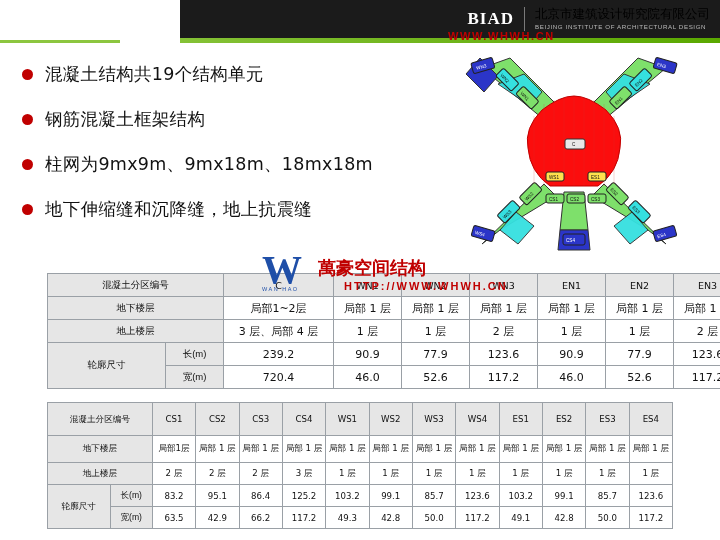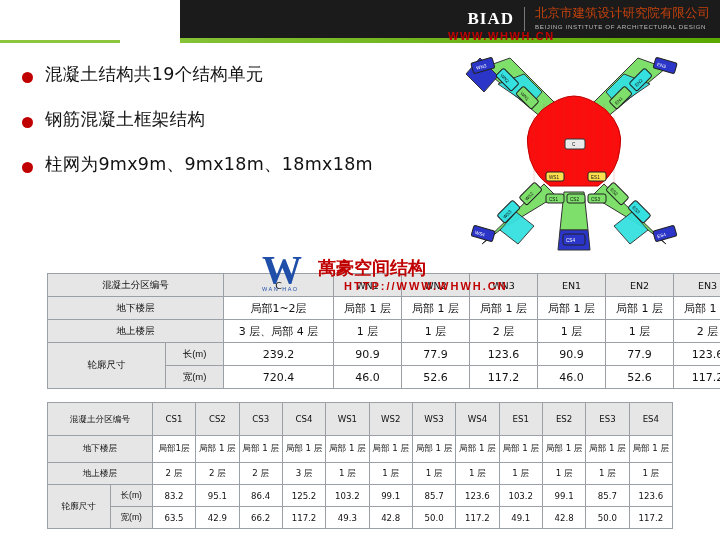--- a/index.html
+++ b/index.html
@@ -48,24 +48,24 @@
     font-size: 17px;
     color: #ffffff;
     letter-spacing: 1px;
   }
   .biad-divider {
     width: 1px;
     height: 24px;
     background: #7a7a7a;
   }
   .biad-text-cn {
-    color: #c2410c;
+    color: #000000;
     font-size: 12.5px;
     line-height: 15px;
-    font-family: Liberation Mono, monospace;
+    font-family: Liberation Serif, serif;
     white-space: nowrap;
   }
   .biad-text-en {
     color: #b9b9b9;
     font-size: 6.2px;
     line-height: 9px;
     letter-spacing: 0.6px;
     white-space: nowrap;
   }
   .green-bar {
@@ -91,21 +91,21 @@
   }
 
   
   .bullets {
     position: absolute;
     left: 22px; top: 62px;
     width: 420px;
   }
   .bullet-row {
     display: flex;
-    align-items: center;
+    align-items: flex-start;
     margin-bottom: 21px;
   }
   .bullet-dot {
     width: 11px; height: 11px;
     border-radius: 50%;
     background: #c00000;
     margin-top: 7px;
     margin-right: 12px;
     flex: 0 0 auto;
   }
@@ -238,20 +238,24 @@
     <span class="bullet-dot"></span>
     <span class="bullet-text">混凝土结构共19个结构单元</span>
   </div>
   <div class="bullet-row">
     <span class="bullet-dot"></span>
     <span class="bullet-text">钢筋混凝土框架结构</span>
   </div>
   <div class="bullet-row">
     <span class="bullet-dot"></span>
     <span class="bullet-text">柱网为9mx9m、9mx18m、18mx18m</span>
+  </div>
+  <div class="bullet-row">
+    <span class="bullet-dot"></span>
+    <span class="bullet-text">地下伸缩缝和沉降缝，地上抗震缝</span>
   </div>
 </div>
 
 <div class="diagram">
 <svg width="272" height="212" viewBox="0 0 272 212" xmlns="http://www.w3.org/2000/svg">
   <defs>
     <style>
       .armg { fill:#7ee06b; stroke:#333; stroke-width:1; }
       .armb { fill:#2b35c8; stroke:#333; stroke-width:1; }
       .armc { fill:#35e0e0; stroke:#333; stroke-width:1; }

